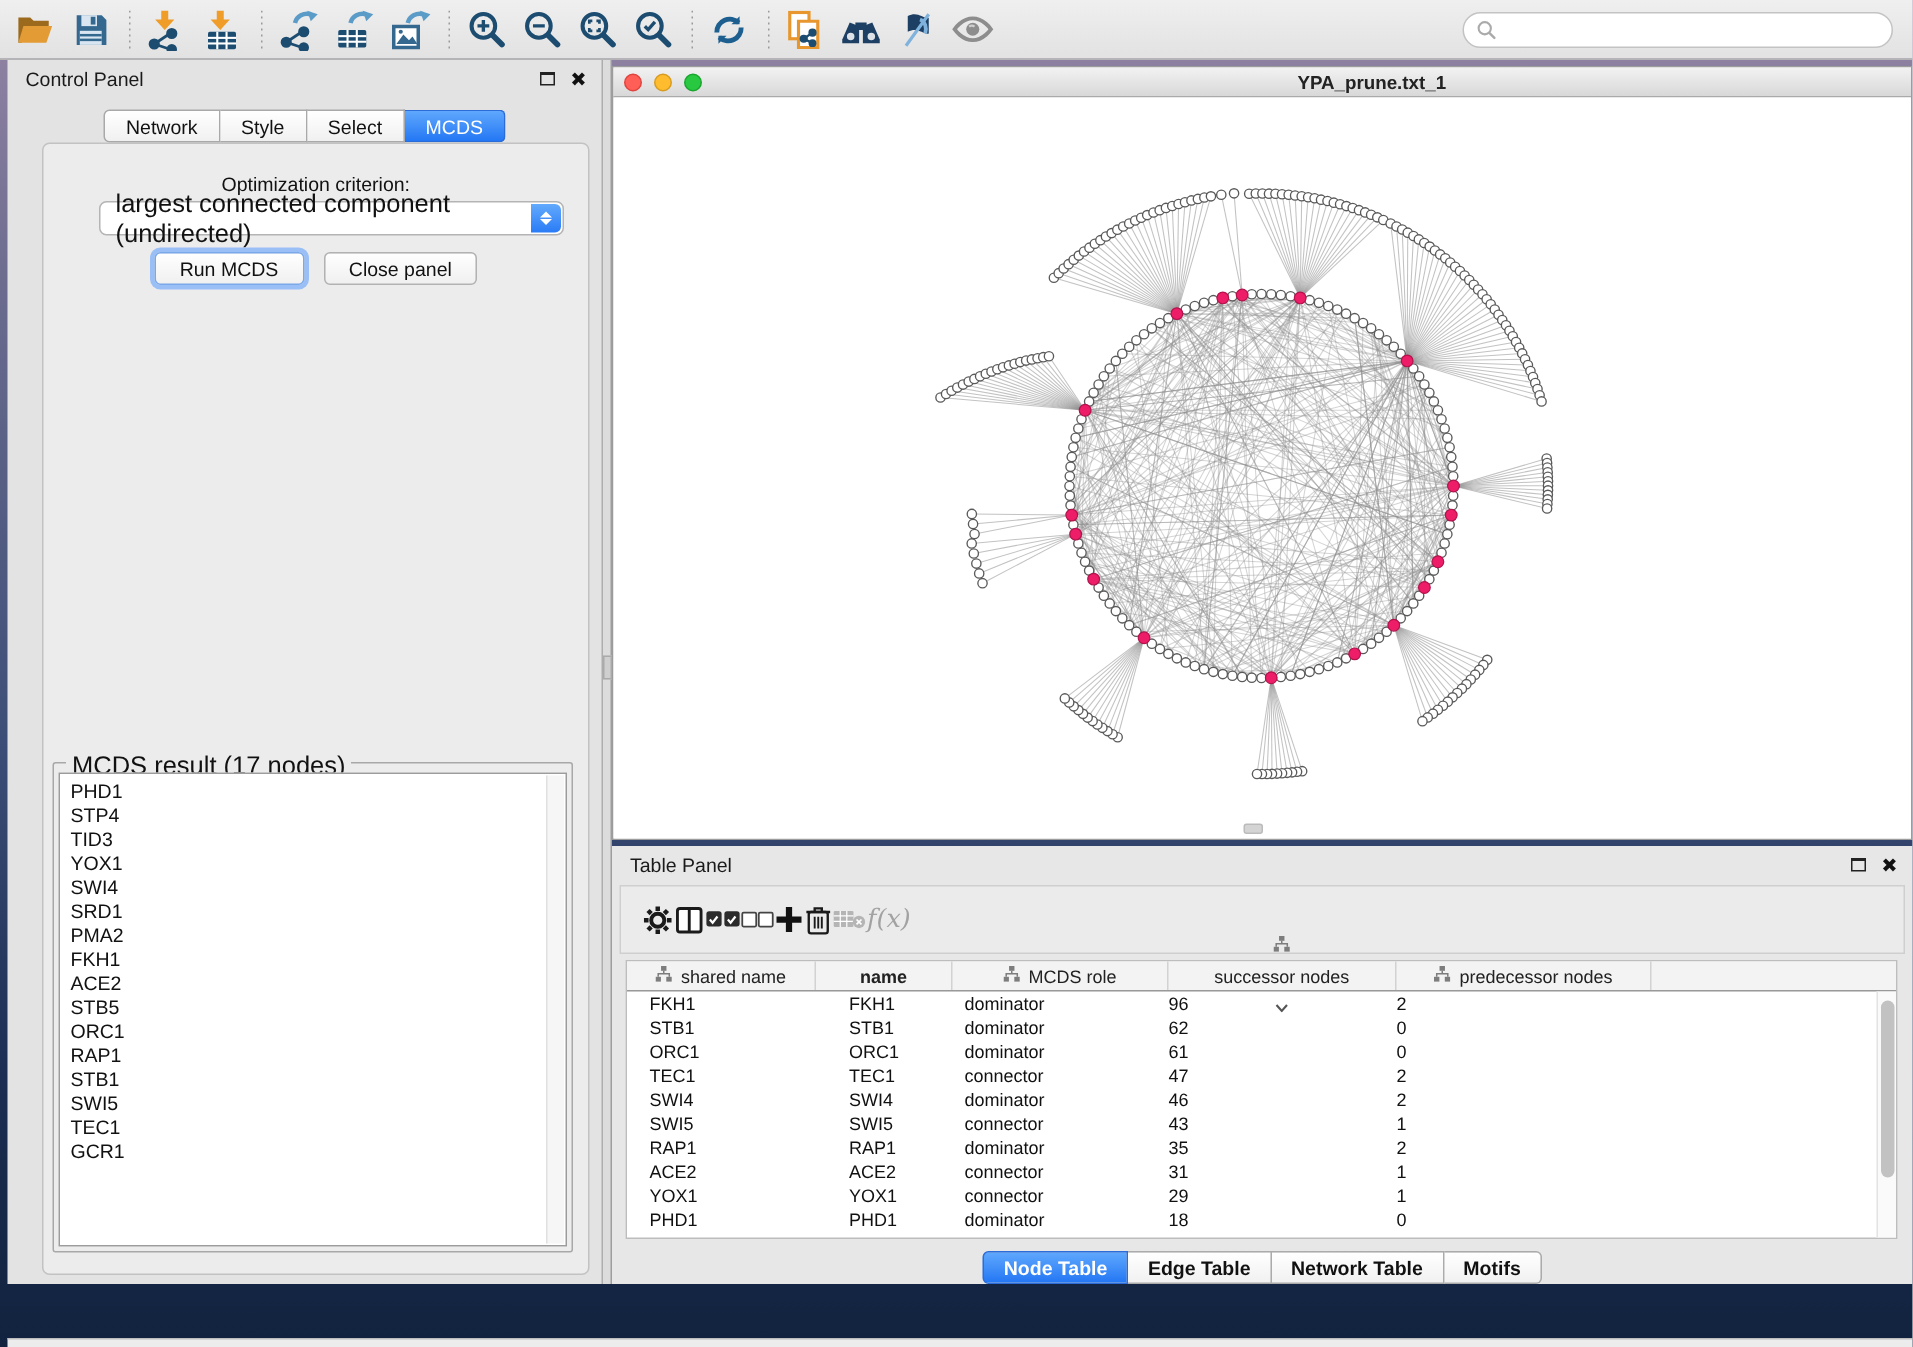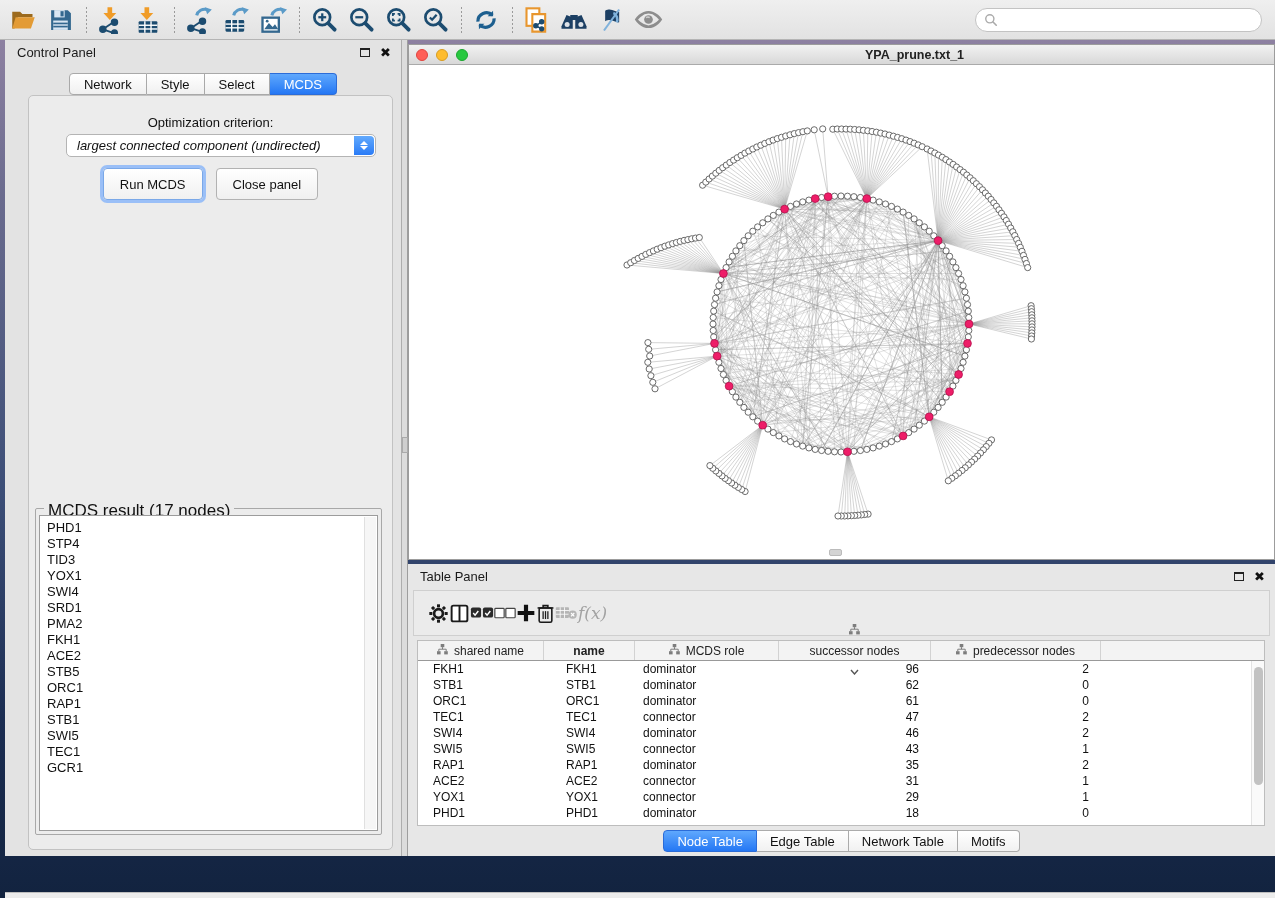--- a/index.html
+++ b/index.html
@@ -47,33 +47,33 @@
   .cp-tab:last-child { border-radius:0 4px 4px 0; }
   .cp-tab.selected { background:linear-gradient(#5fa8fd,#2477f4); color:#fff; border-color:#2b6cd8; }
   .cp-content {
     position:absolute; left:8px; right:8px; top:55px; bottom:6px;
     background:#ececec; border:1px solid #c2c2c2; border-radius:5px;margin-left:15px;
   }
   .criterion-label { position:absolute; top:19px; width:100%; text-align:center; font-size:13px; color:#111; }
   .criterion-select {
     position:absolute; left:37px; top:38px; width:310px; height:23px;
     background:#fff; border:1px solid #b4b4b4; border-radius:5px;
-    display:flex; align-items:center; padding-left:10px; font-size:13px;font-style:italic;
+    display:flex; align-items:center; padding-left:10px; font-size:17px;
   }
   .select-stepper {
     position:absolute; right:1px; top:1px; bottom:1px; width:20px; border-radius:0 4px 4px 0;
     background:linear-gradient(#62aafd,#2a7bf6); display:flex; flex-direction:column;
     align-items:center; justify-content:center; gap:1px;
   }
   .chev { width:0; height:0; border-left:4px solid transparent; border-right:4px solid transparent; }
   .chev.up { border-bottom:4px solid #fff; }
   .chev.down { border-top:4px solid #fff; }
   .cp-buttons { position:absolute; top:72px; width:100%; display:flex; justify-content:center; gap:13px; }
   .mac-btn {
-    height:32px; padding:0 16px; font-size:13px; color:#111;
+    height:22px; padding:0 16px; font-size:13px; color:#111;
     background:linear-gradient(#ffffff,#f0f0f0); border:1px solid #b2b2b2; border-radius:4px;
     display:flex; align-items:center;
   }
   .mac-btn.focused { box-shadow:0 0 0 3px rgba(110,168,254,.65); border-color:#7aa8e8; }
   .result-fieldset {
     position:absolute; left:6px; right:10px; top:412px; bottom:14px;
     border:1px solid #a8a8a8; border-radius:2px;
   }
   .result-legend { position:absolute; left:8px; top:-8px; background:#ececec; padding:0 4px; font-size:17px; }
   .result-list {
@@ -124,24 +124,24 @@
     display:flex; align-items:center; justify-content:center; gap:6px;
     font-size:12px; color:#222; border-right:1px solid #d2d2d2; height:100%;
   }
   .th-cell svg { flex:none; }
   .tbl-body { position:relative; font-size:12px; }
   .tbl-row { display:flex; height:16px; align-items:center; }
   .td { height:16px; line-height:16px; white-space:nowrap; overflow:hidden; }
   .td.c0 { padding-left:15px; }
   .td.c1 { padding-left:22px; }
   .td.c2 { padding-left:8px; }
-  .td.num { text-align:right; padding-right:12px; }
+  .td.num { padding-right:12px; }
   .tbl-scroll { position:absolute; right:0; top:20px; bottom:0; width:13px; background:#fafafa; border-left:1px solid #e3e3e3; }
   .tbl-thumb { position:absolute; left:2px; top:6px; width:9px; height:118px; background:#c2c2c2; border-radius:5px; }
-  .tp-tabs { position:absolute; left:0; bottom:0; width:100%; height:30px; display:flex; justify-content:center; align-items:center; }
+  .tp-tabs { position:absolute; left:0; bottom:0; width:100%; height:30px; display:flex; justify-content:center; align-items:flex-end;font-weight:bold; }
   .tp-tab {
     height:22px; padding:0 13px; display:flex; align-items:center; font-size:13px;
     background:linear-gradient(#ffffff,#f1f1f1); border:1px solid #ababab; border-left:none;
   }
   .tp-tab:first-child { border-left:1px solid #ababab; border-radius:4px 0 0 4px; }
   .tp-tab:last-child { border-radius:0 4px 4px 0; }
   .tp-tab.selected { background:linear-gradient(#5fa8fd,#2477f4); color:#fff; border-color:#2b6cd8; }
   
   .statusbar {
     position:absolute; left:5px; top:856px; width:1270px; height:34px;

